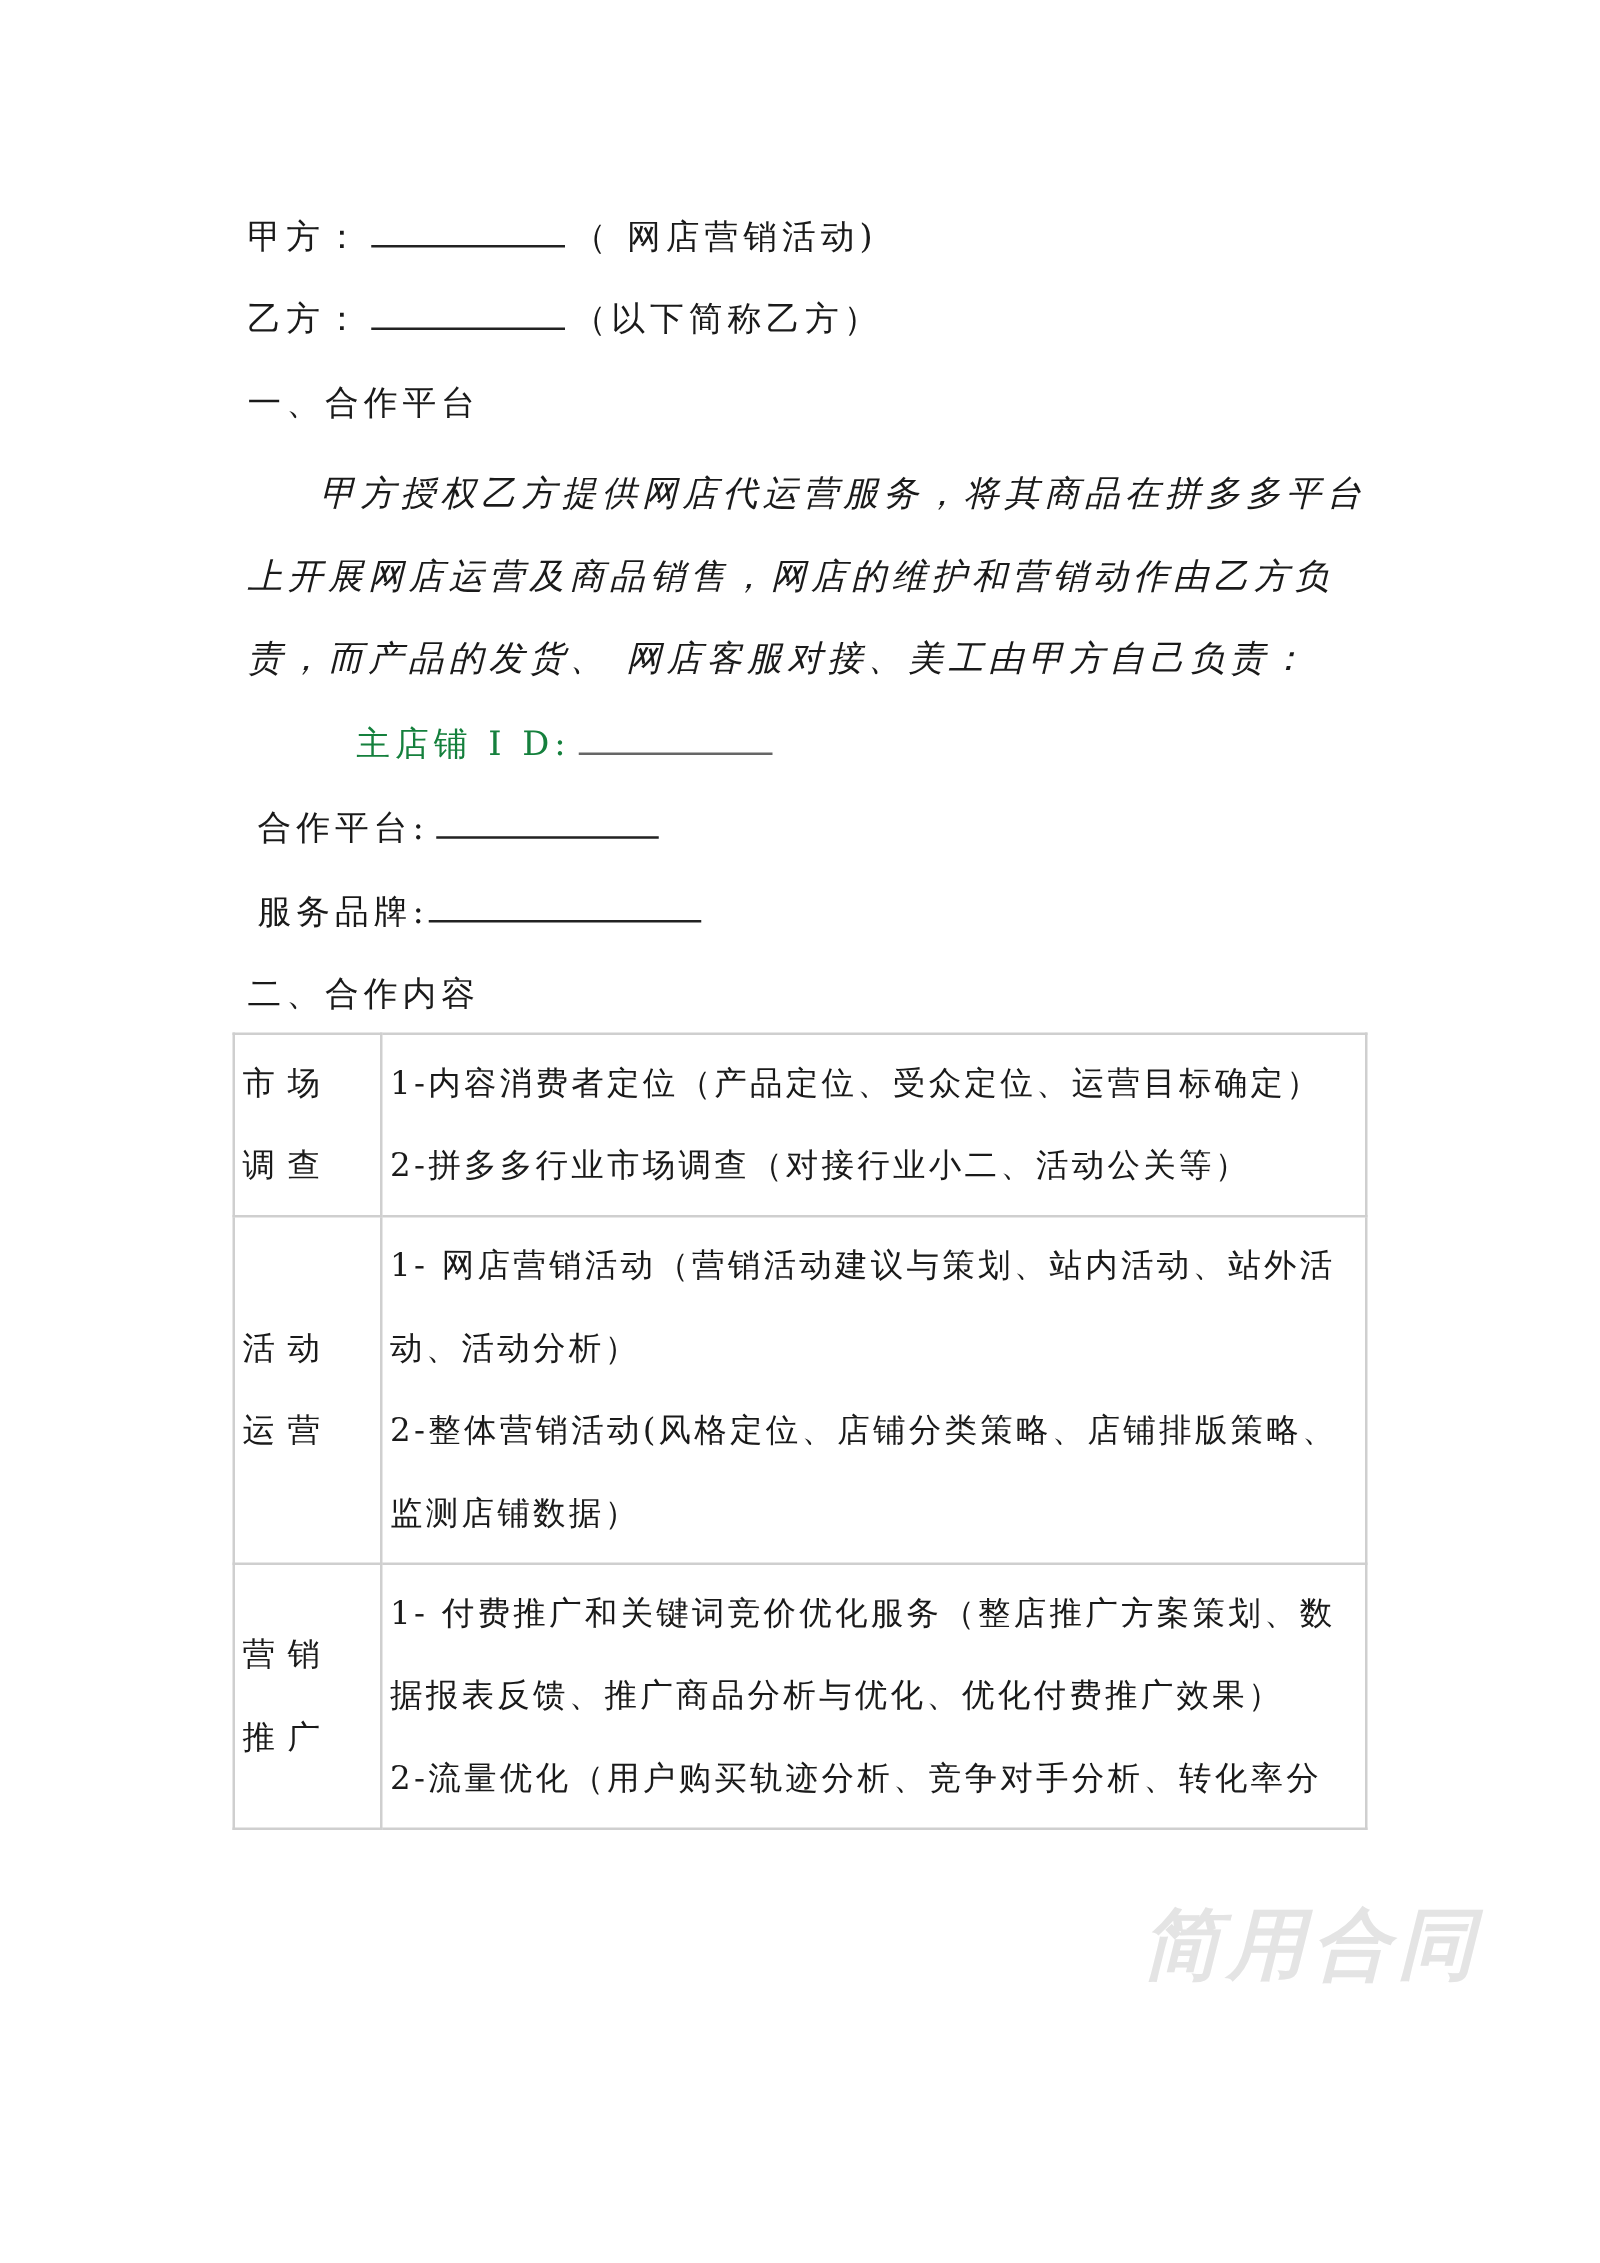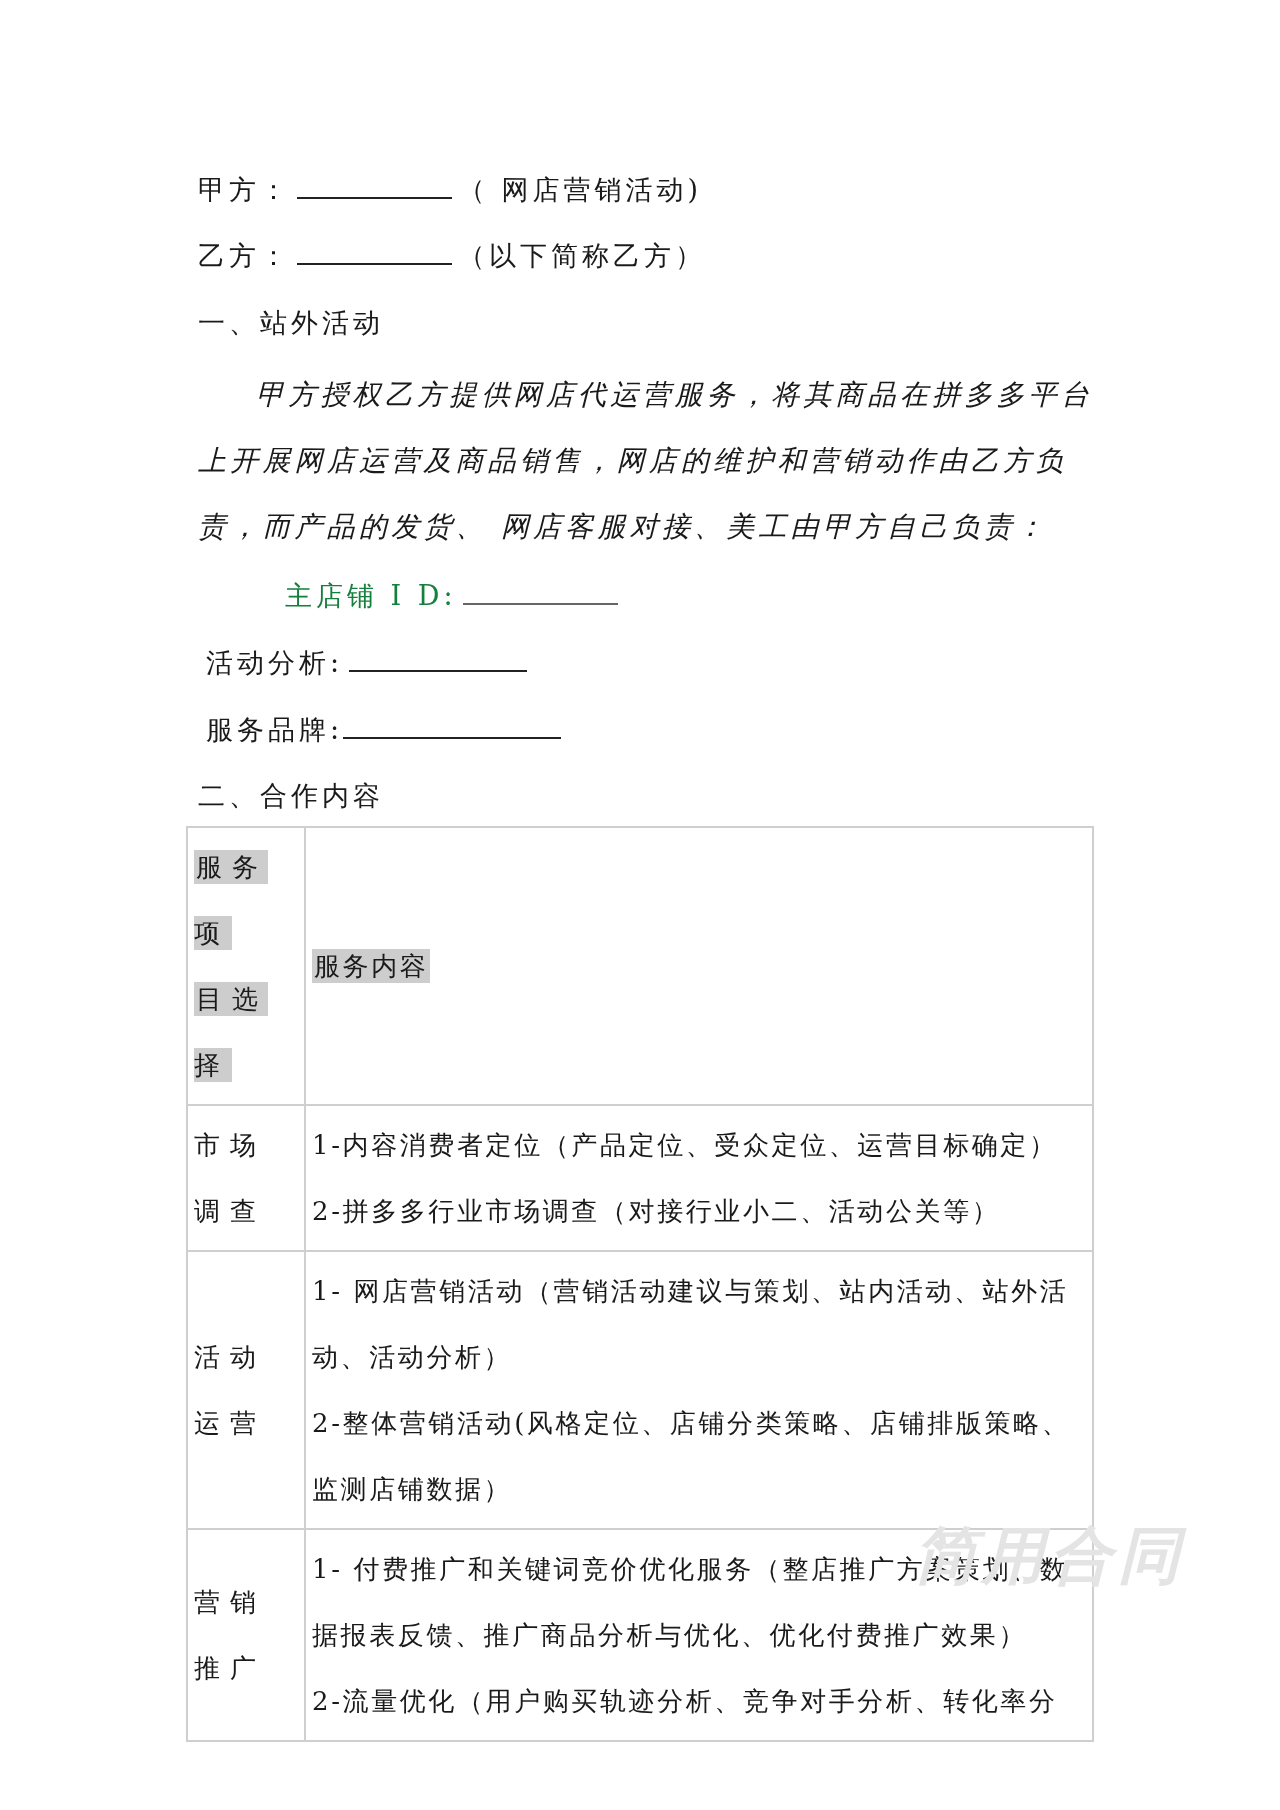--- a/index.html
+++ b/index.html
@@ -49,51 +49,42 @@
 <body>
 
 <div class="line" style="top:172px;">
   <span>甲方：</span><span class="blank" style="width:155px;"></span><span>（ 网店营销活动)</span>
 </div>
 
 <div class="line" style="top:226px;margin-top:12px;">
   <span>乙方：</span><span class="blank" style="width:155px;"></span><span>（以下简称乙方）</span>
 </div>
 
-<div class="line" style="top:305px;">一、站外活动</div>
+<div class="line" style="top:305px;">一、合作平台</div>
 
 <div class="para" style="top:362px;">
   <span class="indent"></span><span>甲方授权乙方提供网店代运营服务，将其商品在拼多多平台上开展网店运营及商品销售，网店的维护和营销动作由乙方负责，而产品的发货、 网店客服对接、美工由甲方自己负责：</span>
 </div>
 
 <div class="line gray" style="left:285px; top:578px;">
   <span>主店铺 I D:</span><span class="blank" style="width:155px; border-bottom-color:#666;"></span>
 </div>
 
 <div class="line" style="left:206px; top:645px;">
-  <span>活动分析:</span><span class="blank" style="width:178px;"></span>
+  <span>合作平台:</span><span class="blank" style="width:178px;"></span>
 </div>
 
 <div class="line" style="left:206px; top:712px;">
   <span>服务品牌:</span><span class="blank" style="width:218px; margin-left:0;"></span>
 </div>
 
 <div class="line" style="top:778px;">二、合作内容</div>
 
 <table class="content">
   <tbody>
-      <tr class="header-row">
-    <td class="col1">
-      <span class="hl">服务项</span><br>
-      <span class="hl">目选择</span>
-    </td>
-    <td class="col2">
-      <span class="hl">服务内容</span>
-    </td>
-  </tr>
   <tr>
     <td class="col1">市场调查</td>
     <td class="col2">
       <div>1-内容消费者定位（产品定位、受众定位、运营目标确定）</div>
       <div>2-拼多多行业市场调查（对接行业小二、活动公关等）</div>
     </td>
   </tr>
   <tr>
     <td class="col1">活动运营</td>
     <td class="col2">

